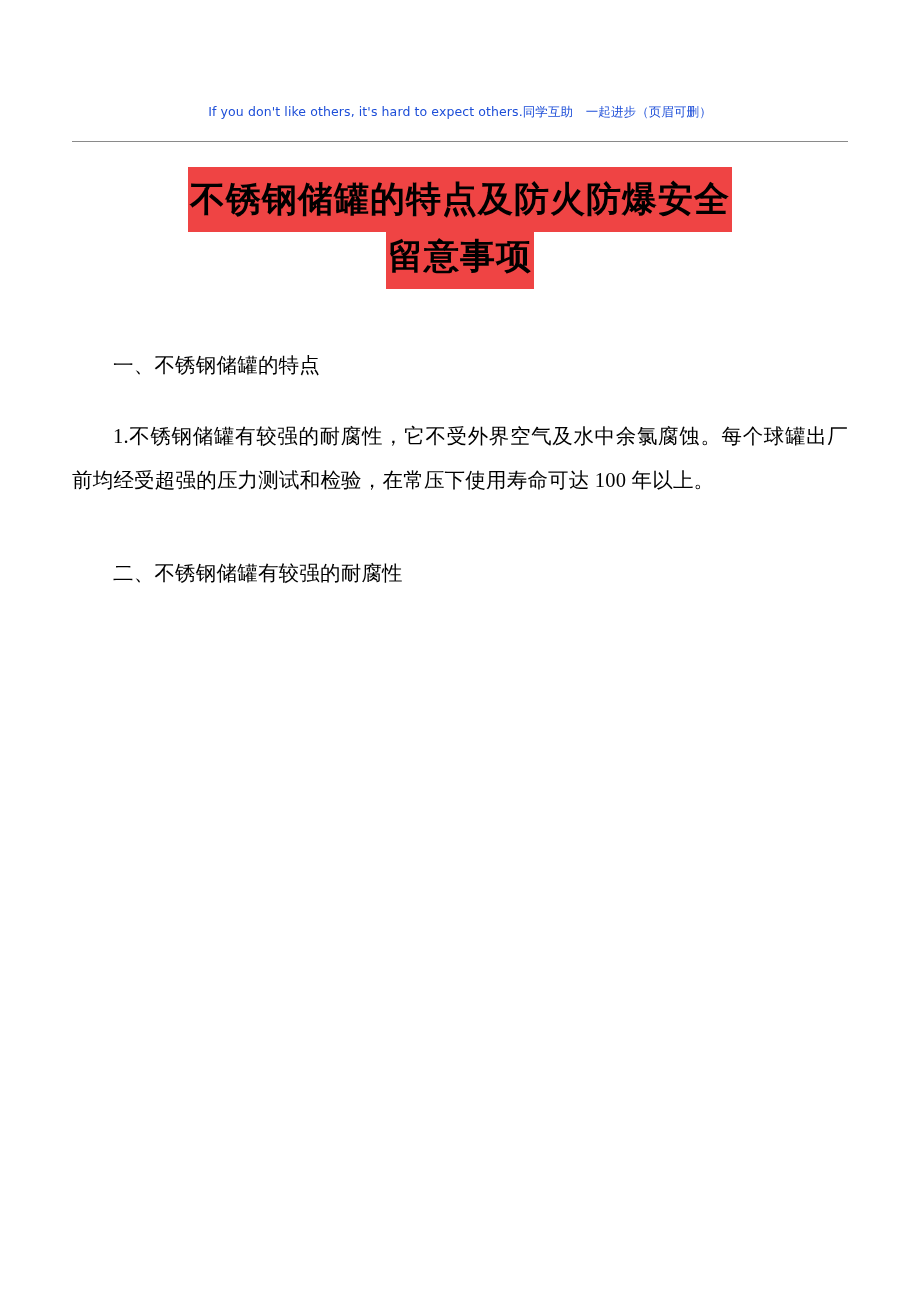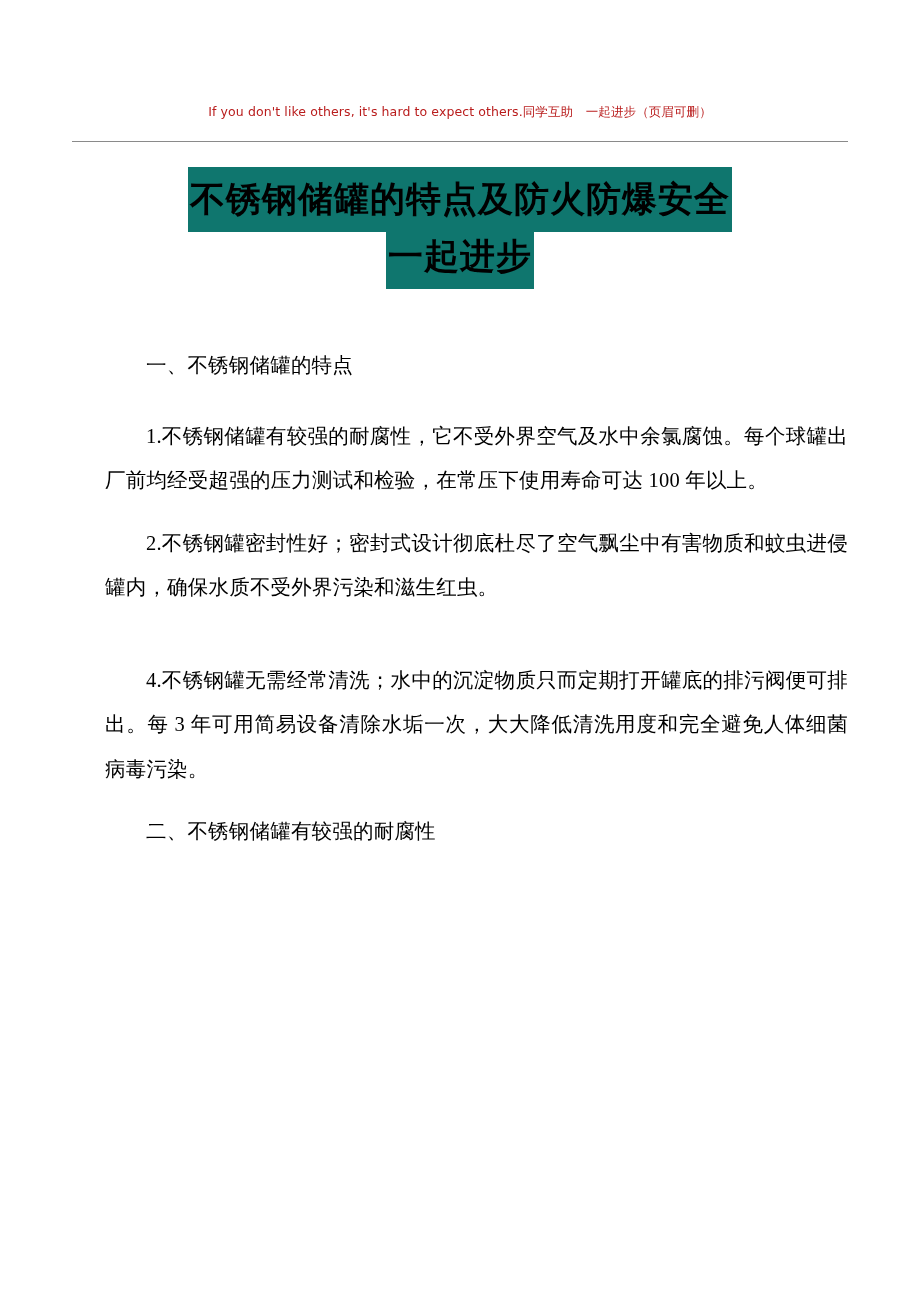--- a/index.html
+++ b/index.html
@@ -22,45 +22,44 @@
     padding: 0 72px;
     position: relative;
   }
   .header-area {
     padding-top: 104px;
   }
   .header-text {
     text-align: center;
     font-family: "DejaVu Sans", "Liberation Sans", sans-serif;
     font-size: 12.5px;
-    color: #b91c1c;
+    color: #1d4ed8;
     letter-spacing: 0.1px;
     white-space: nowrap;
   }
   .header-rule {
     margin-top: 20px;
     border-top: 1px solid #8a8a8a;
     width: 100%;
   }
   .doc-title {
     margin-top: 30px;
     text-align: center;
     font-size: 35px;
     font-weight: bold;
     line-height: 1.62;
     letter-spacing: 1px;
     font-family: "Liberation Serif", "DejaVu Serif", serif;
   }
   .doc-title span.hl {
-    background: #0f766e;
+    background: #ef4444;
     padding: 13px 2px;
   }
   .body-area {
     margin-top: 58px;
-    margin-left: 33px;
   }
   p.para {
     margin: 0 0 0 0;
     font-size: 20.5px;
     line-height: 2.17;
     text-align: justify;
     text-justify: inter-ideograph;
     text-indent: 2em;
     letter-spacing: 0.2px;
   }
@@ -73,25 +72,23 @@
 
 <div class="page">
 
   <div class="header-area">
     <div class="header-text">If you don't like others, it's hard to expect others.同学互助　一起进步（页眉可删）</div>
     <div class="header-rule"></div>
   </div>
 
   <div class="doc-title">
     <div><span class="hl">不锈钢储罐的特点及防火防爆安全</span></div>
-    <div><span class="hl">一起进步</span></div>
+    <div><span class="hl">留意事项</span></div>
   </div>
 
   <div class="body-area">
     <p class="para">一、不锈钢储罐的特点</p>
     <p class="para gap-md">1.不锈钢储罐有较强的耐腐性，它不受外界空气及水中余氯腐蚀。每个球罐出厂前均经受超强的压力测试和检验，在常压下使用寿命可达 100 年以上。</p>
-    <p class="para gap-sm">2.不锈钢罐密封性好；密封式设计彻底杜尽了空气飘尘中有害物质和蚊虫进侵罐内，确保水质不受外界污染和滋生红虫。</p>
     <div class="spacer-blank"></div>
-    <p class="para gap-sm">4.不锈钢罐无需经常清洗；水中的沉淀物质只而定期打开罐底的排污阀便可排出。每 3 年可用简易设备清除水垢一次，大大降低清洗用度和完全避免人体细菌病毒污染。</p>
     <p class="para gap-sm">二、不锈钢储罐有较强的耐腐性</p>
   </div>
 
 </div>
 
 </body></html>

